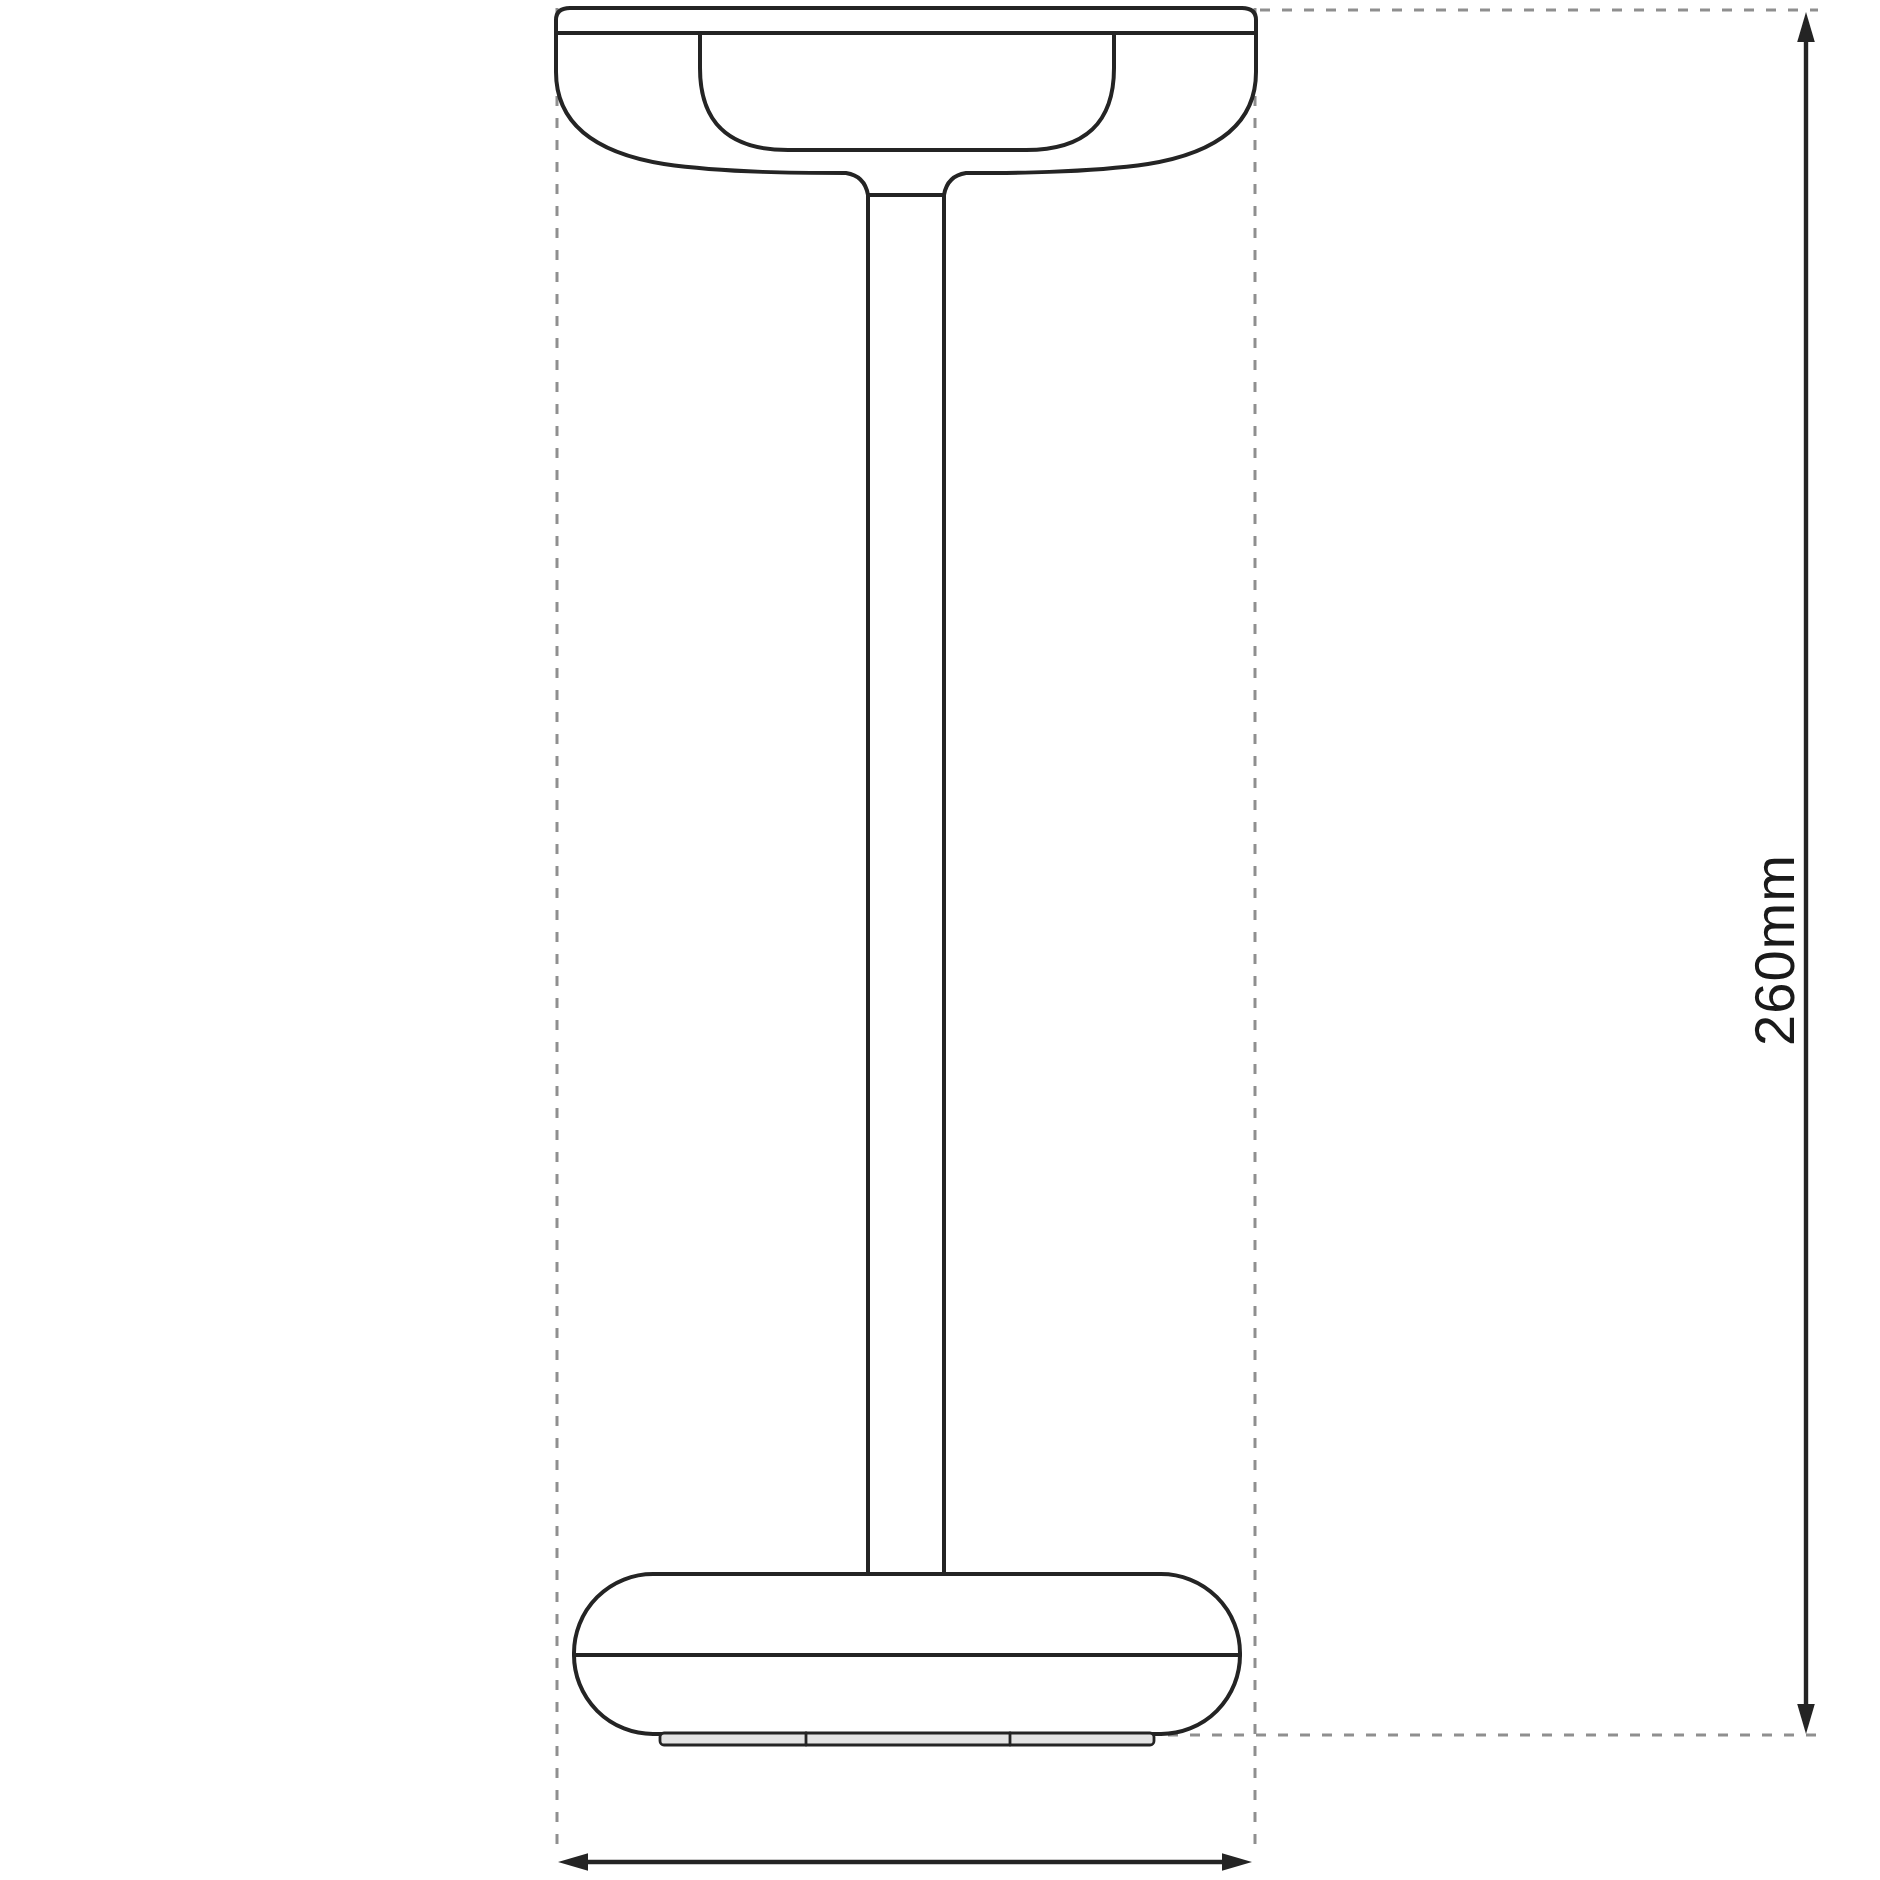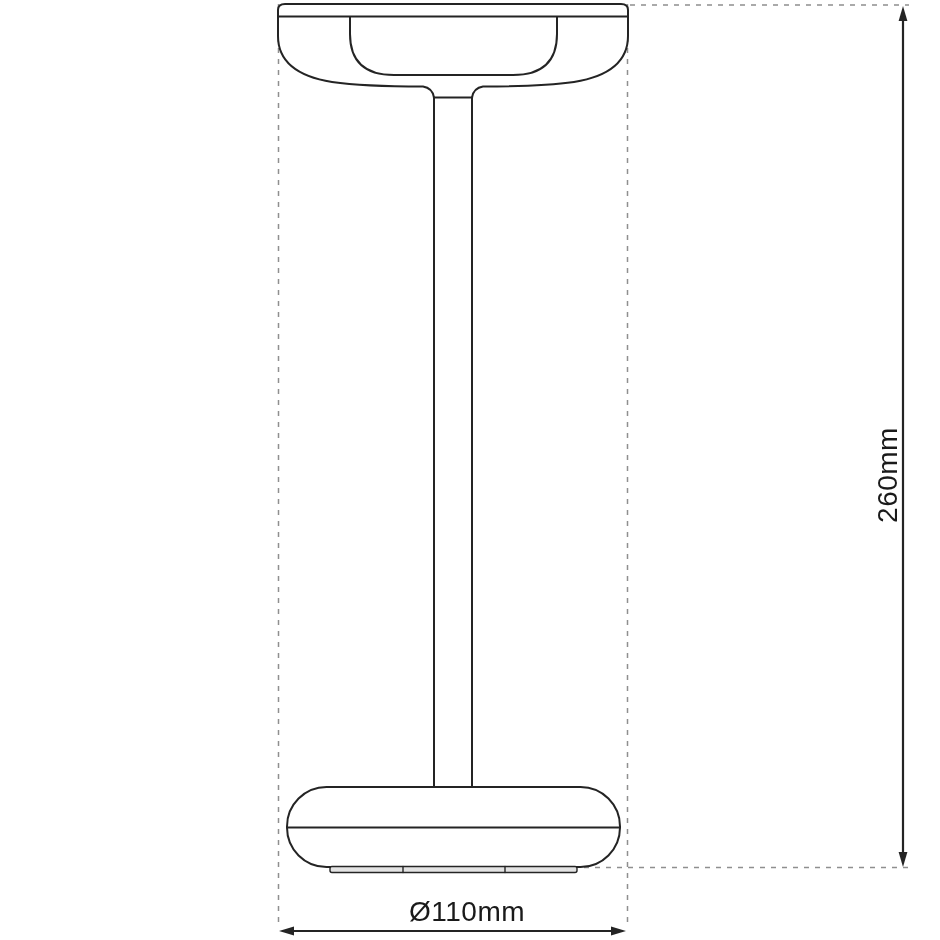--- a/index.html
+++ b/index.html
@@ -91,15 +91,14 @@
     <g fill="#242424" stroke="none">
       <polygon points="903,6 898.6,21 907.4,21"></polygon>
       <polygon points="903,867 898.6,852 907.4,852"></polygon>
       <polygon points="279,931 294,926.6 294,935.4"></polygon>
       <polygon points="626,931 611,926.6 611,935.4"></polygon>
     </g>
   </svg>
 
   <div class="dim-label height">260mm</div>
 
-  <div class="dim-label diameter">Ø110mm</div>
 
 </div>
 
 </body></html>

